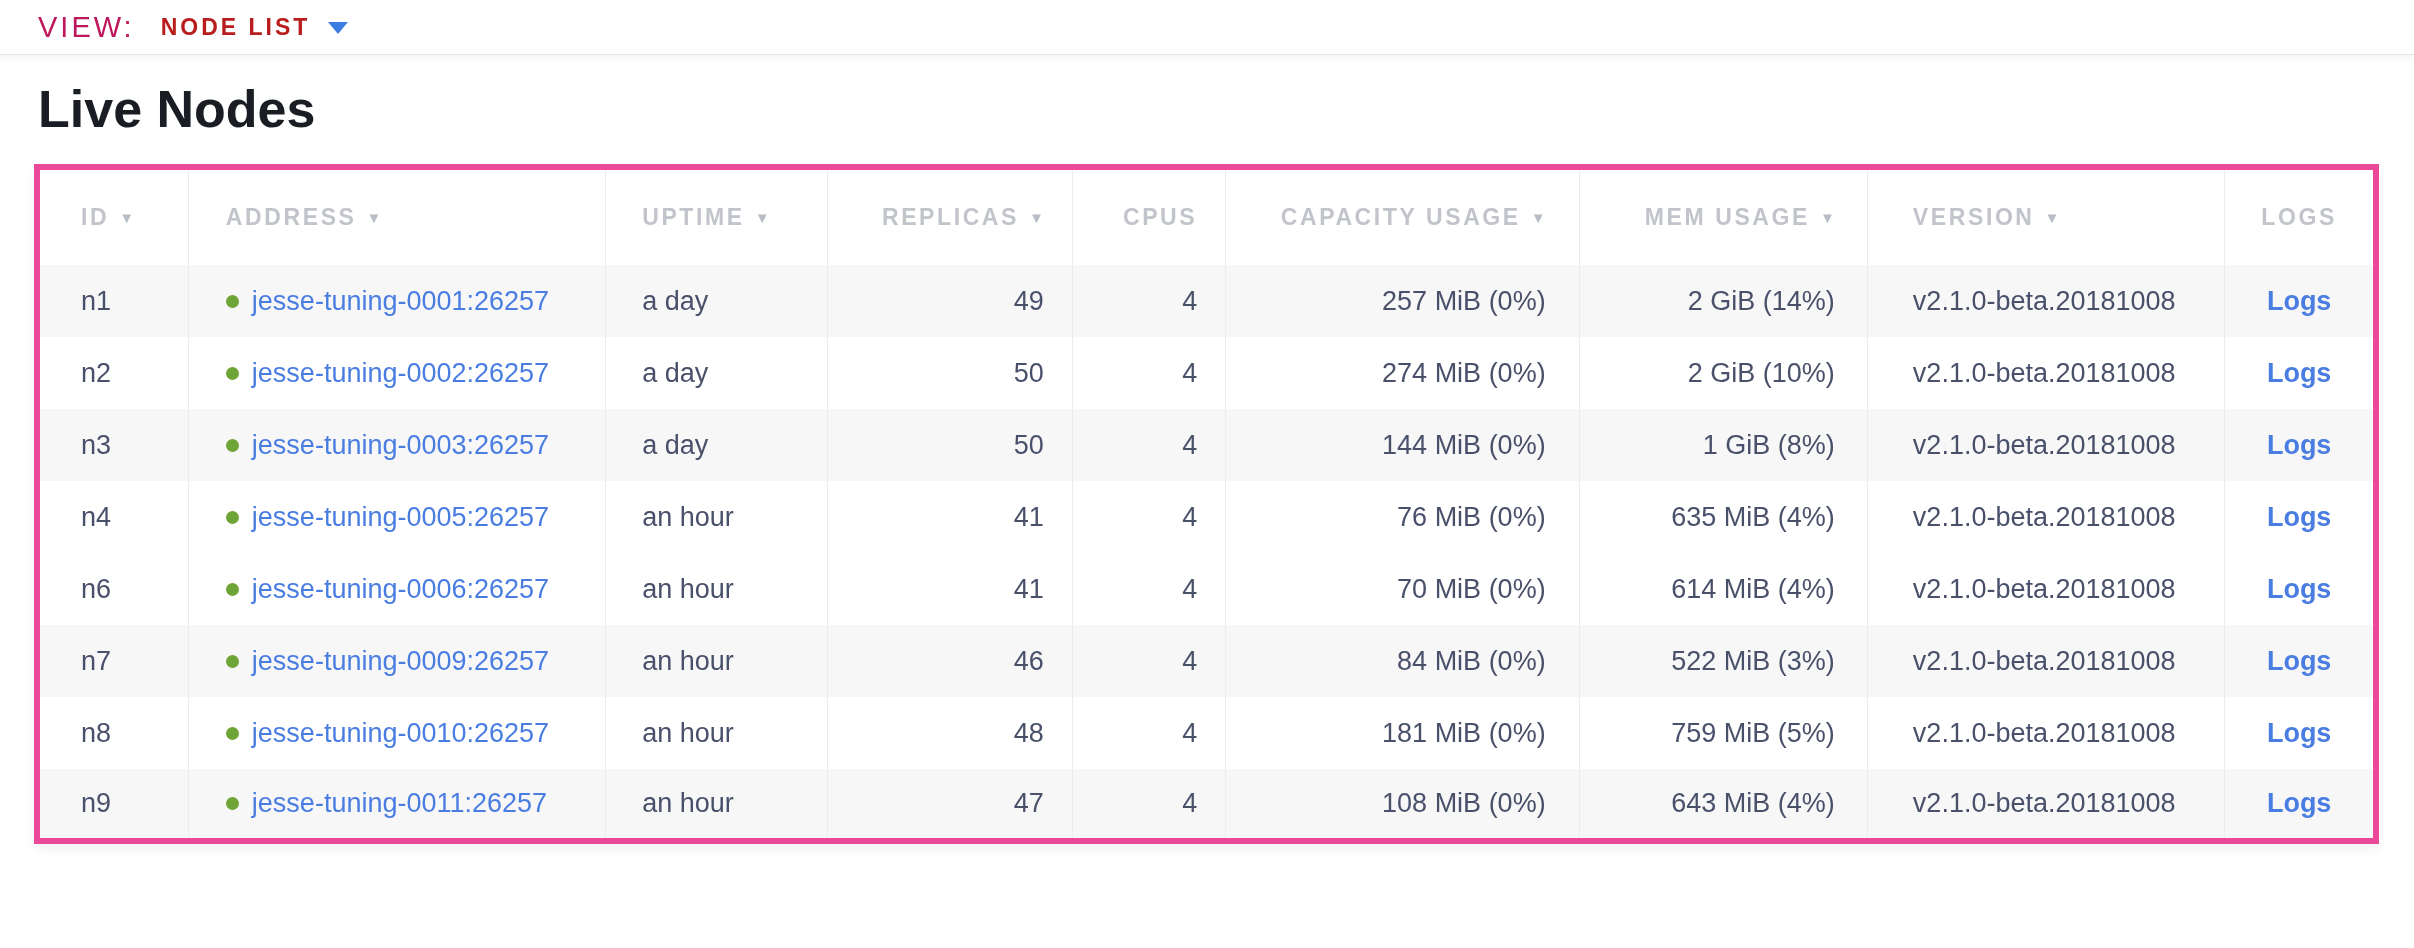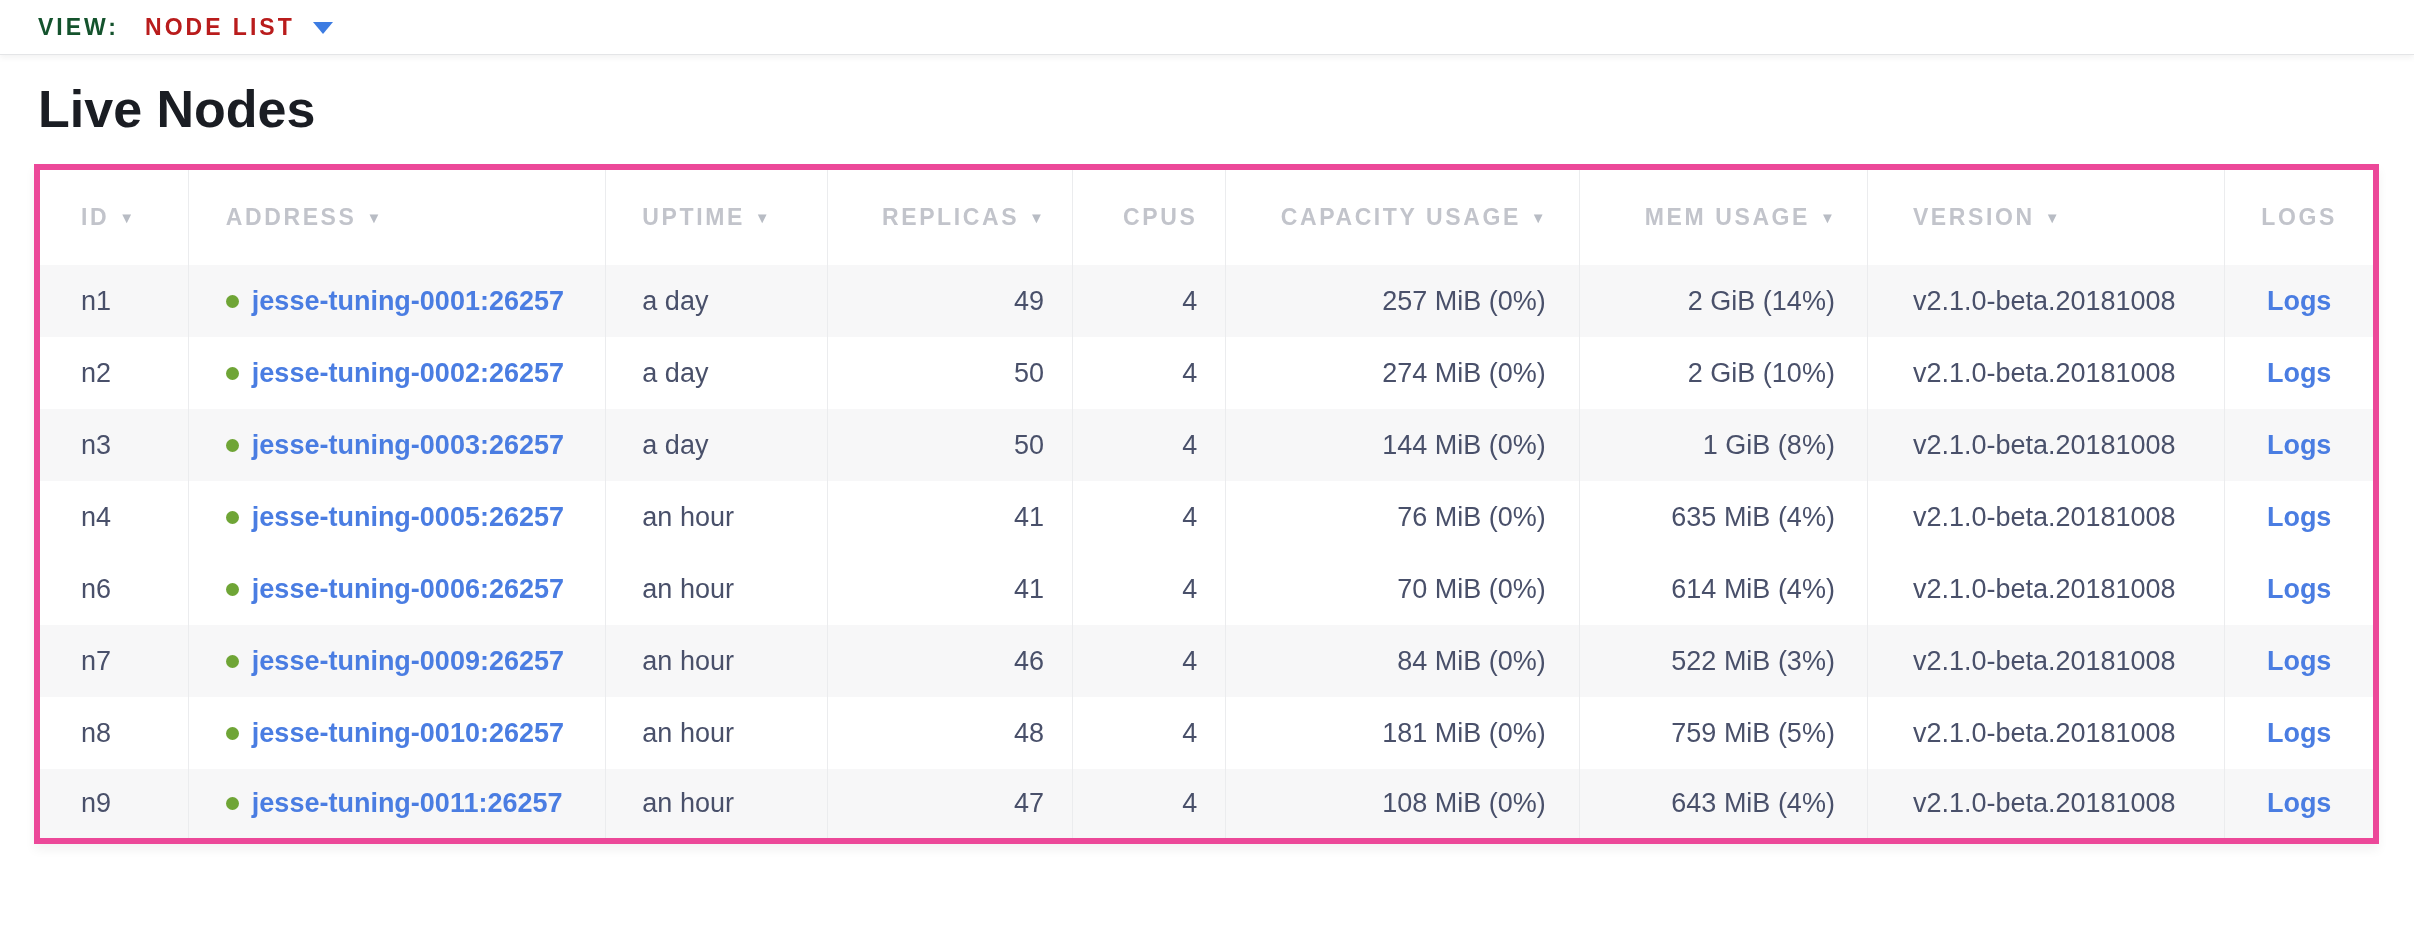--- a/index.html
+++ b/index.html
@@ -16,23 +16,23 @@
   .view-bar {
     height:55px;
     display:flex; align-items:center;
     padding-left:38px;
     background:#ffffff;
     border-bottom:1px solid #e4e5e7;
     box-shadow:0 3px 6px rgba(0,0,0,0.05);
     position:relative; z-index:2;
   }
   .view-label {
-    font-size:23px; font-weight:700;
+    font-size:29px; font-weight:400;
     letter-spacing:3px;
-    color:#14532d;
+    color:#be185d;
   }
   .node-list-dropdown {
     margin-left:26px;
     display:flex; align-items:center;
     cursor:pointer;
   }
   .node-list-value {
     font-size:23px; font-weight:700;
     letter-spacing:3px;
     color:#b91c1c;
@@ -111,21 +111,21 @@
   .c-logs     { text-align:center; }
 
   .sort-arrow {
     font-size:15px;
     color:#b8bcc4;
     margin-left:10px;
     letter-spacing:0;
     position:relative; top:-2px;
   }
 
-  a { text-decoration:none;font-weight:bold; }
+  a { text-decoration:none; }
   .addr-wrap { display:flex; align-items:center; }
   .status-dot {
     display:inline-block;
     width:13px; height:13px;
     border-radius:50%;
     background:#6fa536;
     margin-right:13px;
     flex:0 0 auto;
   }
   .addr-link { color:#4a7de2; }

